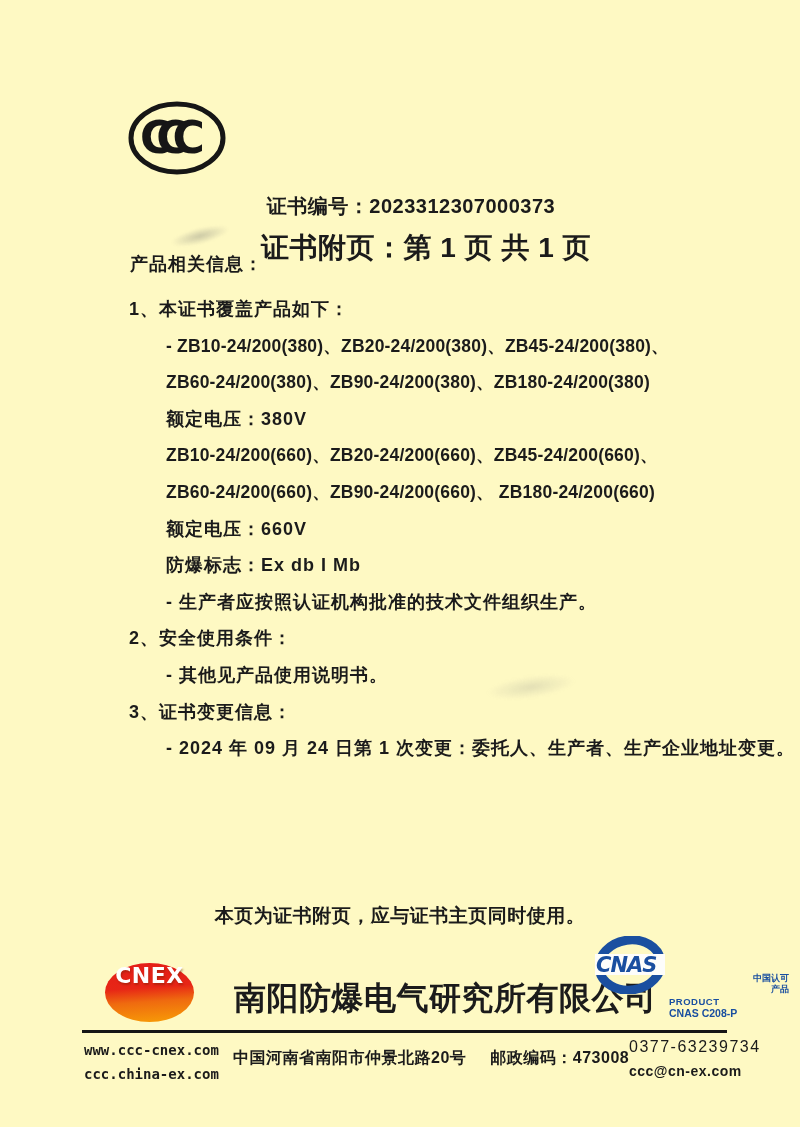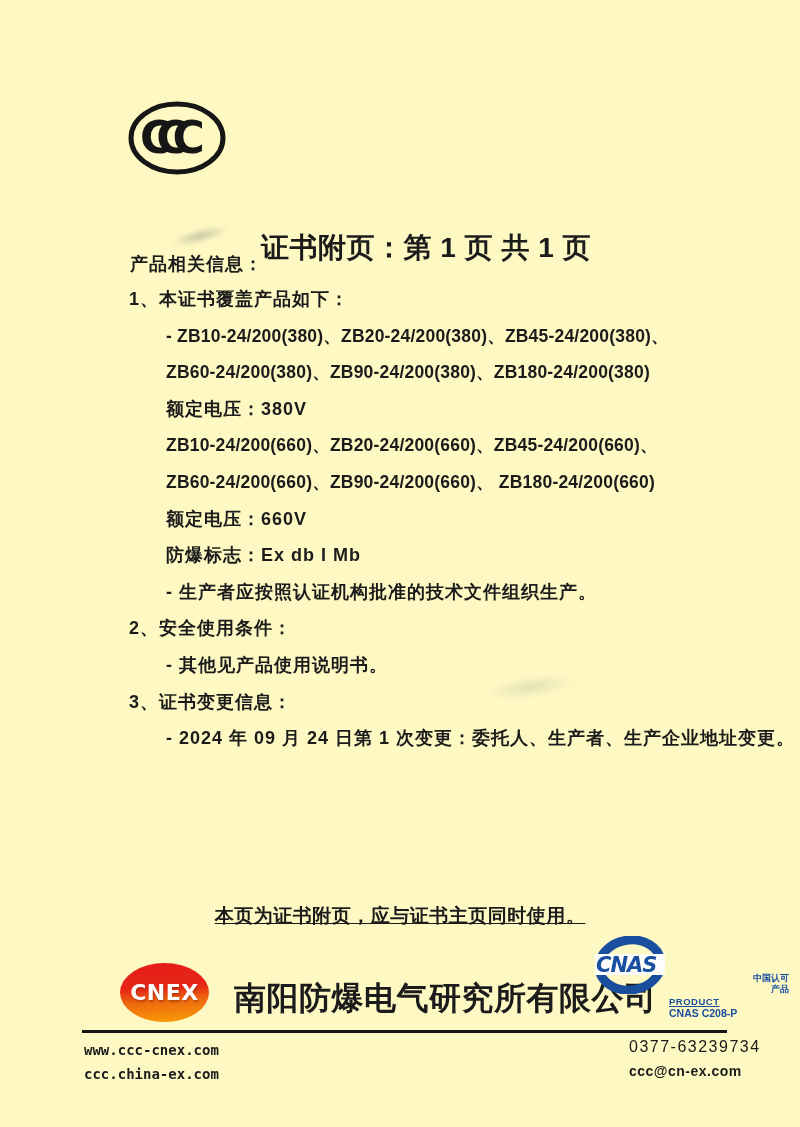--- a/index.html
+++ b/index.html
@@ -27,21 +27,21 @@
   .cert-page-row{
     position:absolute;left:16px;top:229px;width:100%;
     text-align:center;padding-left:20px;box-sizing:border-box;
     font-size:28px;font-weight:bold;letter-spacing:0.5px;white-space:nowrap;
   }
   
   .body-heading{
     position:absolute;left:130px;top:252px;
     font-size:18px;font-weight:bold;letter-spacing:1px;
   }
-  .body-lines{position:absolute;left:0;top:281px;width:727px;}
+  .body-lines{position:absolute;left:0;top:291px;width:727px;}
   .line{
     height:36.6px;line-height:36.6px;white-space:nowrap;
     font-size:18px;font-weight:bold;letter-spacing:1px;
   }
   .indent-1{padding-left:129px;}
   .indent-2{padding-left:166px;}
   .ascii{letter-spacing:0.2px;font-size:17.5px;}
   
   .smudge{position:absolute;pointer-events:none;}
   .smudge-1{
@@ -50,42 +50,42 @@
     transform:rotate(-14deg);filter:blur(1px);
   }
   .smudge-2{
     left:486px;top:676px;width:90px;height:22px;
     background:radial-gradient(ellipse at center, rgba(130,130,130,0.22), rgba(130,130,130,0) 70%);
     transform:rotate(-8deg);filter:blur(1.5px);
   }
   
   .page-notice{
     position:absolute;left:0;top:903px;width:100%;
-    text-align:center;font-size:19px;font-weight:bold;letter-spacing:0.5px;text-decoration:underline;
+    text-align:center;font-size:19px;font-weight:bold;letter-spacing:0.5px;
   }
   .cnex-logo{
-    position:absolute;left:120px;top:963px;width:89px;height:59px;
+    position:absolute;left:105px;top:963px;width:89px;height:59px;
     border-radius:50%;
     background:linear-gradient(176deg,#e41e19 0%,#e72616 42%,#ef6a0f 64%,#f89e06 100%);
-    display:flex;align-items:center;justify-content:center;
+    display:flex;justify-content:center;
     color:#ffffff;font-family:"DejaVu Sans", sans-serif;
     font-size:22px;font-weight:900;letter-spacing:0.5px;
     text-shadow:1px 2px 2px rgba(110,35,0,0.4);
   }
   .company-name{
     position:absolute;left:234px;top:977px;
     font-size:32px;font-weight:bold;letter-spacing:0.5px;white-space:nowrap;
   }
   .cnas-logo{position:absolute;left:595px;top:936px;width:70px;height:58px;}
   .cnas-text{
     position:absolute;left:669px;top:973px;width:120px;
     color:#1a4fa0;line-height:1.25;white-space:nowrap;
   }
   .cnas-text .t1,.cnas-text .t2{font-size:9px;font-weight:bold;text-align:right;}
-  .cnas-text .t3{font-size:9.5px;font-weight:bold;letter-spacing:0.5px;text-decoration:underline;}
+  .cnas-text .t3{font-size:9.5px;font-weight:bold;letter-spacing:0.5px;}
   .cnas-text .t4{font-size:10.5px;font-weight:bold;}
   .footer-rule{
     position:absolute;left:82px;top:1030px;width:645px;height:3px;background:#161616;
   }
   .contact-left{
     position:absolute;left:84px;top:1038px;
     font-family:"DejaVu Sans Mono", monospace;
     font-size:14px;font-weight:bold;line-height:24px;white-space:nowrap;
   }
   .contact-mid{
@@ -107,20 +107,21 @@
 <div class="page">
 
   <div class="ccc-logo">
     <svg width="100" height="76" viewBox="0 0 100 76">
       <ellipse cx="50" cy="38" rx="46" ry="34" fill="none" stroke="#161616" stroke-width="5"></ellipse>
       <text x="13" y="53" font-family="DejaVu Sans, sans-serif" font-size="44" font-weight="bold" letter-spacing="-16" fill="#161616">CCC</text>
     </svg>
   </div>
 
 
+  <div class="cert-no-row"><span>证书编号：</span><span>2023312307000373</span></div>
 
   <div class="cert-page-row"><span>证书附页：</span><span>第 1 页  共 1 页</span></div>
 
   <div class="smudge smudge-1"></div>
   <div class="smudge smudge-2"></div>
 
   <div class="body-heading">产品相关信息：</div>
 
   <div class="body-lines">
     <div class="line indent-1">1、本证书覆盖产品如下：</div>
@@ -161,19 +162,20 @@
     <div class="t4">CNAS C208-P</div>
   </div>
 
   <div class="footer-rule"></div>
 
   <div class="contact-left">
     <div>www.ccc-cnex.com</div>
     <div>ccc.china-ex.com</div>
   </div>
 
+  <div class="contact-mid"><span>中国河南省南阳市仲景北路20号</span><span class="postal">邮政编码：473008</span></div>
 
   <div class="contact-right">
     <div class="phone">0377-63239734</div>
     <div class="email">ccc@cn-ex.com</div>
   </div>
 
 </div>
 
 </body></html>

